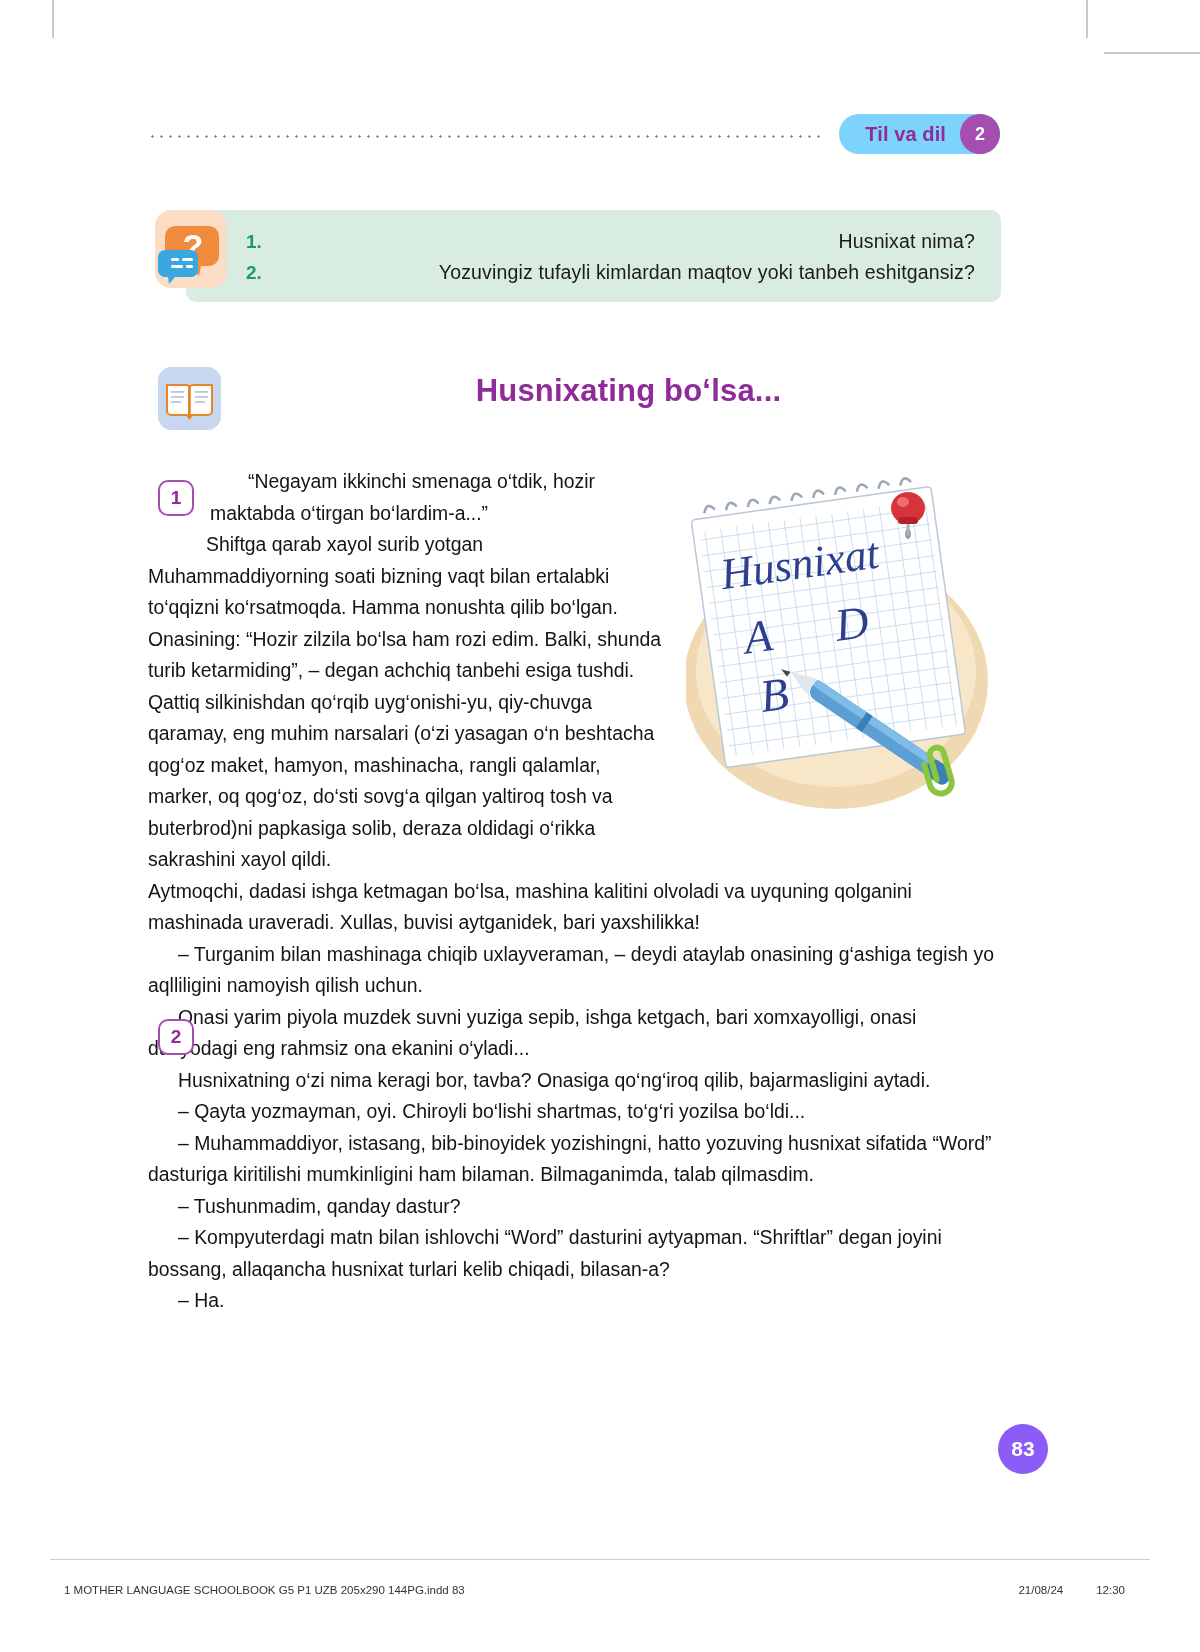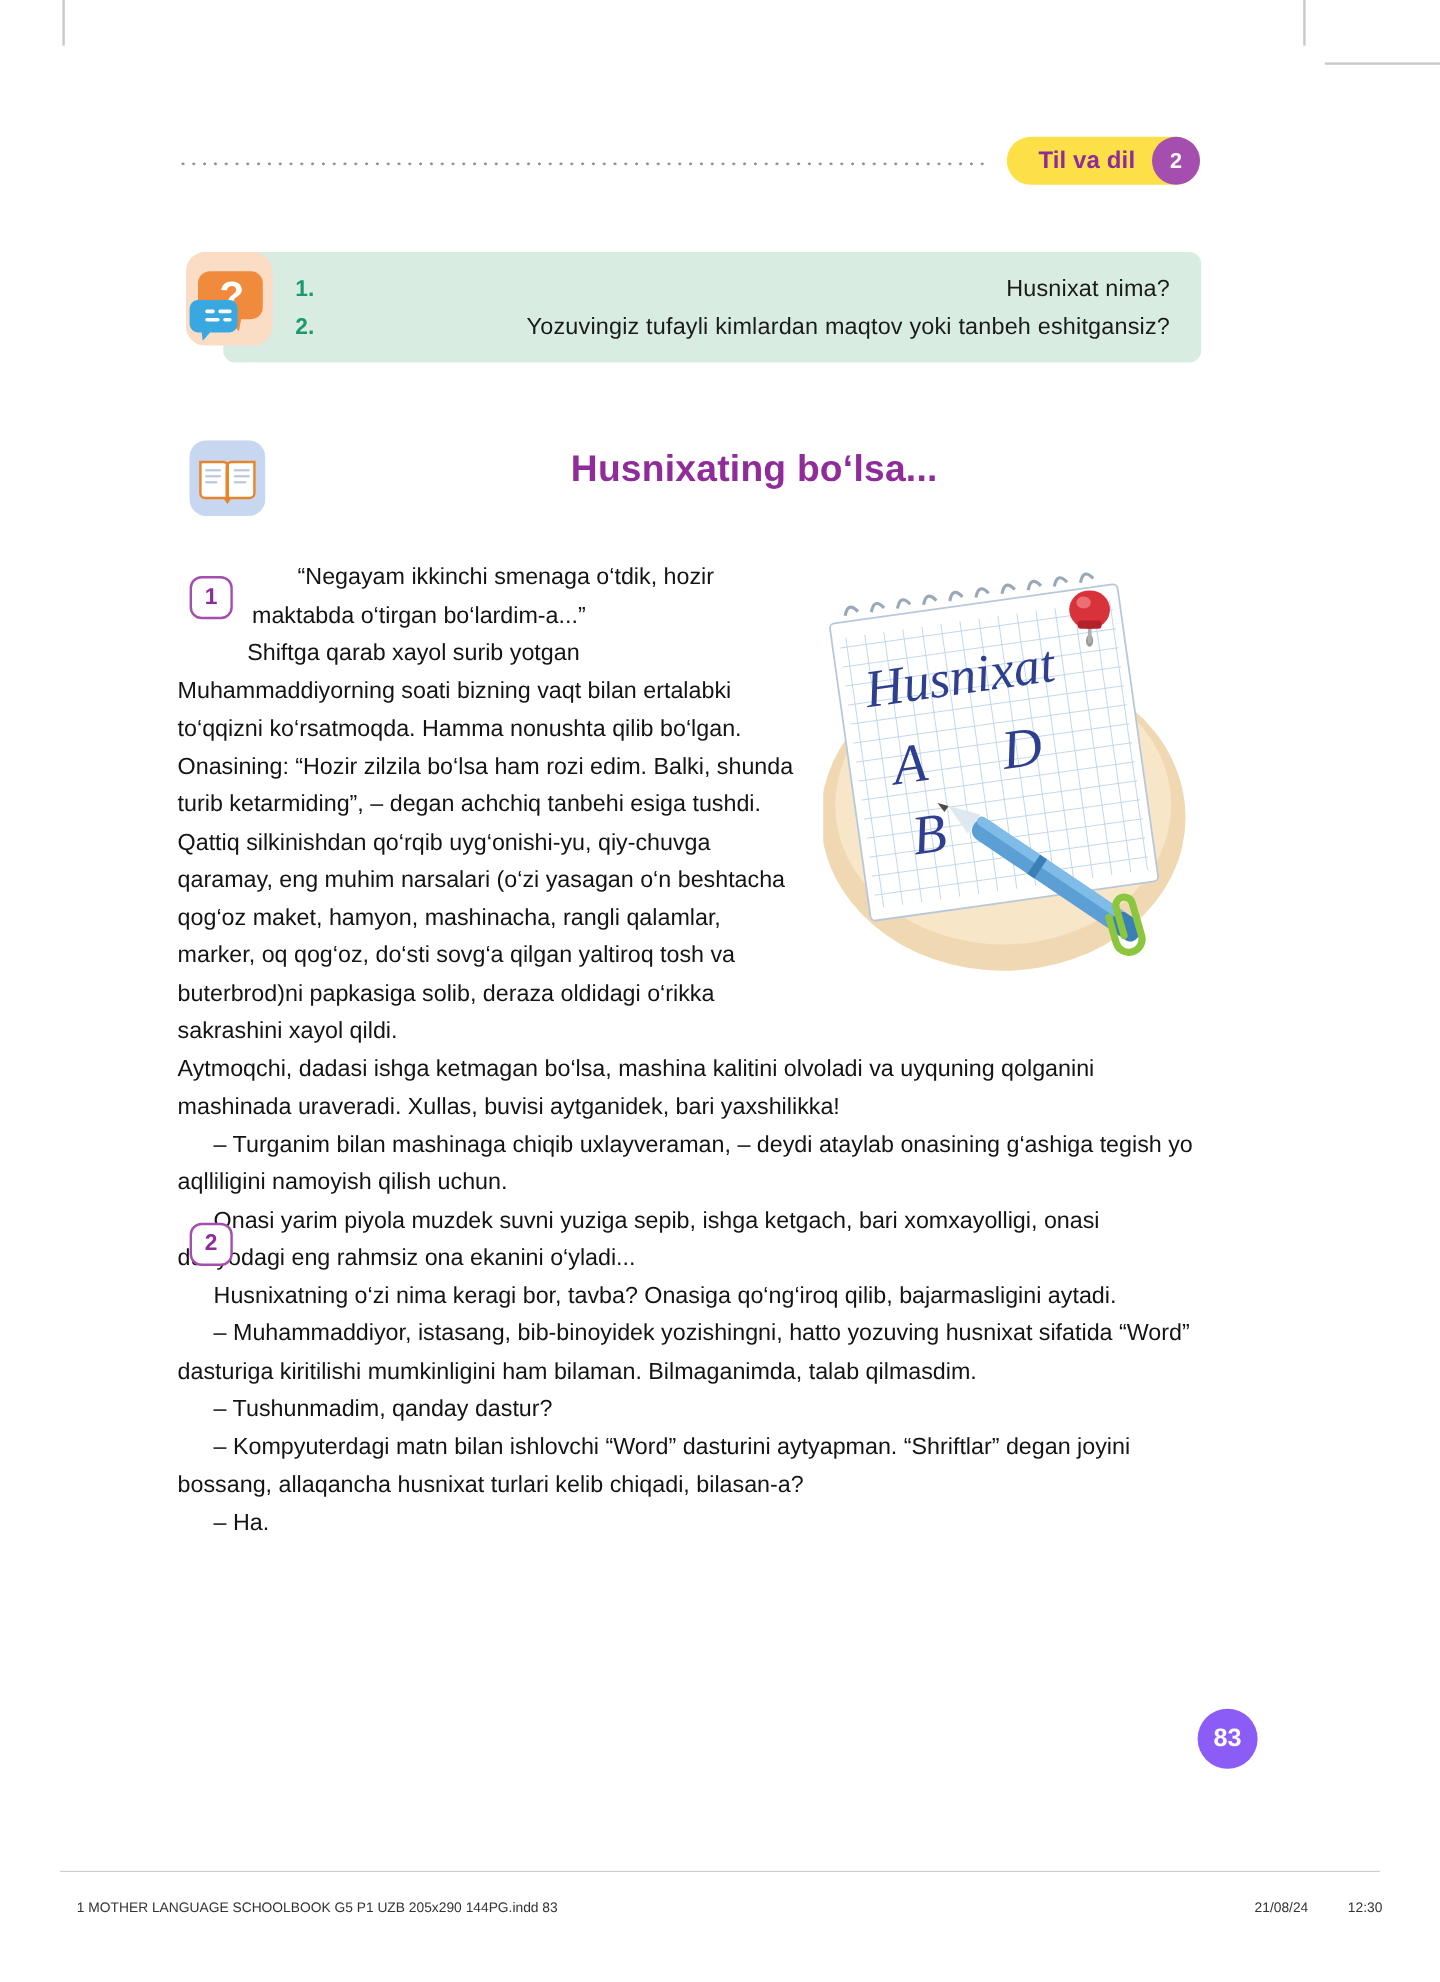--- a/index.html
+++ b/index.html
@@ -45,21 +45,21 @@
     background-size: 9px 3px;
     background-repeat: repeat-x;
     background-position: 0 center;
     align-self: center;
     margin-top: 4px;
   }
   .header-pill {
     position: relative;
     display: flex;
     align-items: center;
-    background: #fde047;
+    background: #7dd3fc;
     border-radius: 22px;
     height: 40px;
     padding: 0 54px 0 26px;
   }
   .header-pill-label {
     font-size: 20px;
     font-weight: bold;
     color: #8f2c9a;
     letter-spacing: 0.1px;
     white-space: nowrap;
@@ -212,21 +212,21 @@
     position: absolute;
     left: 50px;
     right: 50px;
     bottom: 92px;
     height: 1px;
     background: #cfcfcf;
   }
   .footer {
     position: absolute;
     left: 64px;
-    right: 48px;
+    right: 75px;
     bottom: 56px;
     display: flex;
     justify-content: space-between;
     font-size: 11.5px;
     color: #333333;
     font-family: "Liberation Sans", sans-serif;
   }
   .footer-right { display: flex; gap: 33px; }
 
   
@@ -384,20 +384,21 @@
 
     <div class="marker" id="marker-1">1</div>
     <div class="marker" id="marker-2">2</div>
 
     <p class="para-lead para-hang-first">“Negayam ikkinchi smenaga o‘tdik, hozir maktabda o‘tirgan bo‘lardim-a...”</p>
     <p class="para-indent">Shiftga qarab xayol surib yotgan Muhammaddiyorning soati bizning vaqt bilan ertalabki to‘qqizni ko‘rsatmoqda. Hamma nonushta qilib bo‘lgan. Onasining: “Hozir zilzila bo‘lsa ham rozi edim. Balki, shunda turib ketarmiding”, – degan achchiq tanbehi esiga tushdi. Qattiq silkinishdan qo‘rqib uyg‘onishi-yu, qiy-chuvga qaramay, eng muhim narsalari (o‘zi yasagan o‘n beshtacha qog‘oz maket, hamyon, mashinacha, rangli qalamlar, marker, oq qog‘oz, do‘sti sovg‘a qilgan yaltiroq tosh va buterbrod)ni papkasiga solib, deraza oldidagi o‘rikka sakrashini xayol qildi.</p>
     <p>Aytmoqchi, dadasi ishga ketmagan bo‘lsa, mashina kalitini olvoladi va uyquning qolganini mashinada uraveradi. Xullas, buvisi aytganidek, bari yaxshilikka!</p>
     <p class="para-indent-sm">– Turganim bilan mashinaga chiqib uxlayveraman, – deydi ataylab onasining g‘ashiga tegish yo aqlliligini namoyish qilish uchun.</p>
     <p class="para-indent-sm">Onasi yarim piyola muzdek suvni yuziga sepib, ishga ketgach, bari xomxayolligi, onasi dunyodagi eng rahmsiz ona ekanini o‘yladi...</p>
     <p class="para-indent-sm">Husnixatning o‘zi nima keragi bor, tavba? Onasiga qo‘ng‘iroq qilib, bajarmasligini aytadi.</p>
+    <p class="para-indent-sm">– Qayta yozmayman, oyi. Chiroyli bo‘lishi shartmas, to‘g‘ri yozilsa bo‘ldi...</p>
     <p class="para-indent-sm">– Muhammaddiyor, istasang, bib-binoyidek yozishingni, hatto yozuving husnixat sifatida “Word” dasturiga kiritilishi mumkinligini ham bilaman. Bilmaganimda, talab qilmasdim.</p>
     <p class="para-indent-sm">– Tushunmadim, qanday dastur?</p>
     <p class="para-indent-sm">– Kompyuterdagi matn bilan ishlovchi “Word” dasturini aytyapman. “Shriftlar” degan joyini bossang, allaqancha husnixat turlari kelib chiqadi, bilasan-a?</p>
     <p class="para-indent-sm">– Ha.</p>
   </div>
 
   <div class="page-number">83</div>
 
   <div class="footer-rule"></div>
   <div class="footer">

